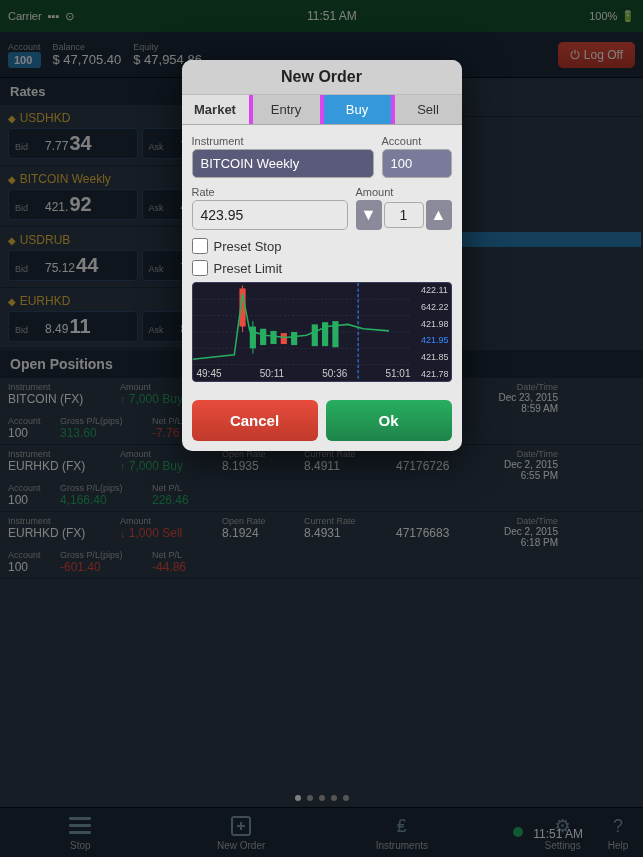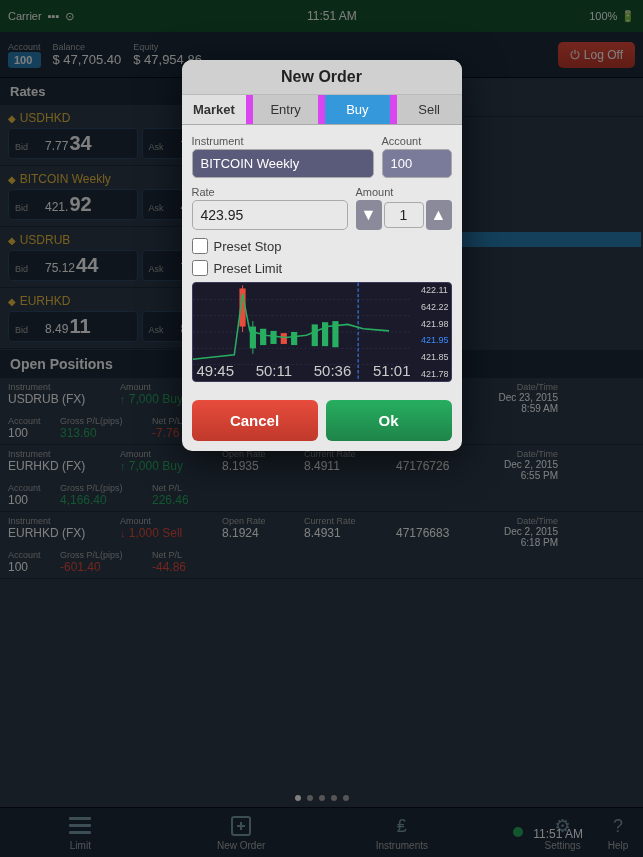--- a/index.html
+++ b/index.html
@@ -282,21 +282,21 @@
       background: #c8c8c8;
       border-bottom: 1px solid #aaa;
     }
     .modal-tab {
       flex: 1;
       text-align: center;
       padding: 7px 4px;
       font-size: 13px;
       cursor: pointer;
       color: #333;
-      border-right: 7px solid #d946ef;
+      border-right: 4px solid #d946ef;
     }
     .modal-tab.active {
       background: #e0e0e0;
       font-weight: bold;
     }
     .modal-tab.buy-tab {
       background: #3498db;
       color: #fff;
     }
     .modal-tab:last-child { border-right: none; }
@@ -443,21 +443,21 @@
     }
     .chart-labels-bottom {
       position: absolute;
       bottom: 2px;
       left: 4px;
       right: 40px;
       display: flex;
       justify-content: space-between;
     }
     .chart-label-time {
-      font-size: 15px;
+      font-size: 10px;
       color: #ccc;
     }
 
     .modal-actions {
       display: flex;
       gap: 8px;
       padding: 0 10px 10px;
     }
     .cancel-btn {
       flex: 1;
@@ -643,21 +643,21 @@
 <div class="open-positions">
   <div class="positions-header">
     <span>Open Positions</span>
   </div>
 
   <div class="position-row">
     <div class="row1">
       <div class="col-instrument">
         <div class="col-label">Instrument</div>
         <div class="col-val">
-          <span>USDRUB (FX)</span>
+          <span>BITCOIN (FX)</span>
         </div>
       </div>
       <div class="col-amount">
         <div class="col-label">Amount</div>
         <div class="col-val buy">
           <span class="arrow-up">↑</span>
           <span>7,000</span>
           <span> Buy</span>
         </div>
       </div>
@@ -803,21 +803,21 @@
 
 <div class="bottom-toolbar">
   <div class="toolbar-item">
     <div class="toolbar-icon">
       <svg width="22" height="18" viewBox="0 0 22 18">
         <rect x="0" y="0" width="22" height="3" fill="#7a9aaa" rx="1"></rect>
         <rect x="0" y="7" width="22" height="3" fill="#7a9aaa" rx="1"></rect>
         <rect x="0" y="14" width="22" height="3" fill="#7a9aaa" rx="1"></rect>
       </svg>
     </div>
-    <span class="toolbar-label">Limit</span>
+    <span class="toolbar-label">Stop</span>
   </div>
   <div class="toolbar-item">
     <div class="toolbar-icon">
       <svg width="22" height="22" viewBox="0 0 22 22">
         <rect x="2" y="2" width="18" height="18" rx="2" fill="none" stroke="#7a9aaa" stroke-width="2"></rect>
         <line x1="7" y1="11" x2="15" y2="11" stroke="#7a9aaa" stroke-width="2"></line>
         <line x1="11" y1="7" x2="11" y2="15" stroke="#7a9aaa" stroke-width="2"></line>
       </svg>
     </div>
     <span class="toolbar-label">New Order</span>

